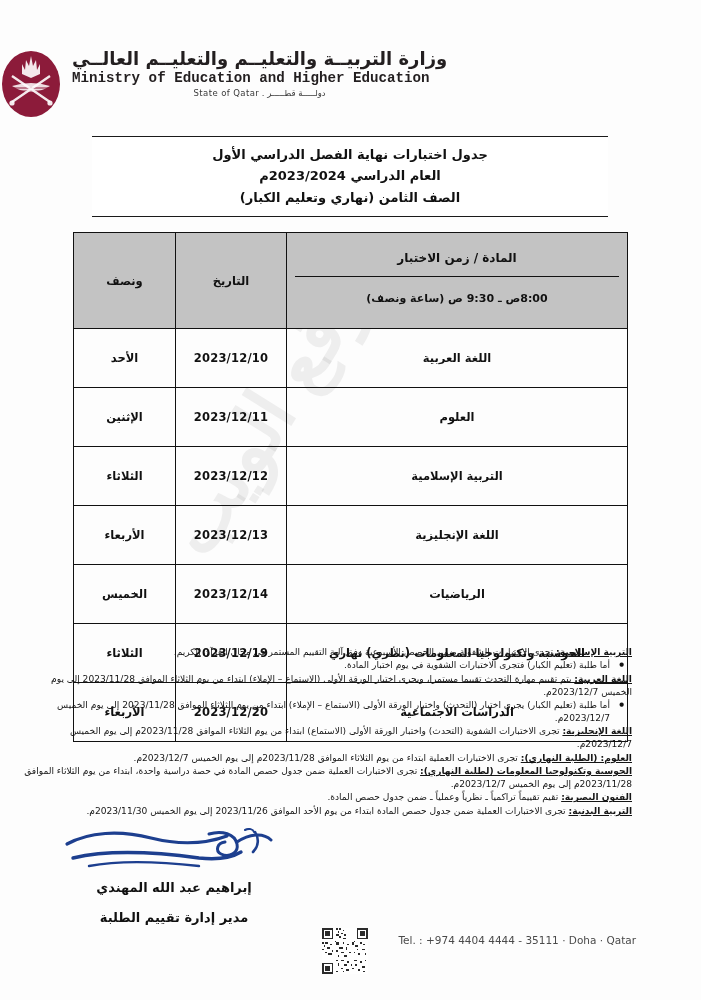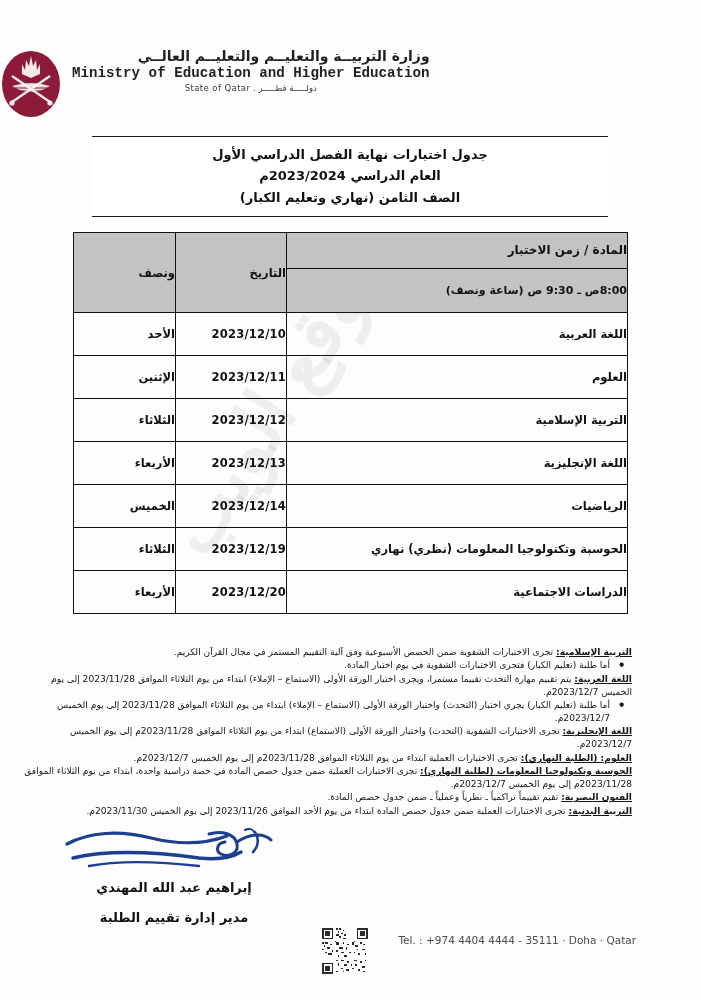--- a/index.html
+++ b/index.html
@@ -57,21 +57,21 @@
     width: 62px;
     height: 72px;
     flex: none;
     margin-top: 2px;
   }
   .lh-text {
     text-align: right;
     padding-top: 4px;
   }
   .lh-ar {
-    font-size: 14px;
+    font-size: 18px;
     font-weight: 700;
     color: #231f20;
     letter-spacing: 0.5px;
     white-space: nowrap;
     direction: rtl;
   }
   .lh-en {
     font-size: 14.2px;
     font-weight: 700;
     color: #231f20;
@@ -119,26 +119,26 @@
     width: 555px;
   }
   table.sched {
     width: 100%;
     border-collapse: collapse;
     table-layout: fixed;
     direction: rtl;
   }
   table.sched th, table.sched td {
     border: 1.4px solid #111;
-    text-align: right;
+    text-align: center;
     vertical-align: middle;
     font-size: 11.5px;
     font-weight: 700;
     color: #111;
-    padding: 0;
+    padding: 8px;
     margin-left: 45px;
   }
   .col-day   { width: 102px; }
   .col-date  { width: 111px; }
   .col-subj  { width: auto; }
 
   th.hd {
     background: #c3c3c3;
     height: 79px;
     font-size: 12px;

